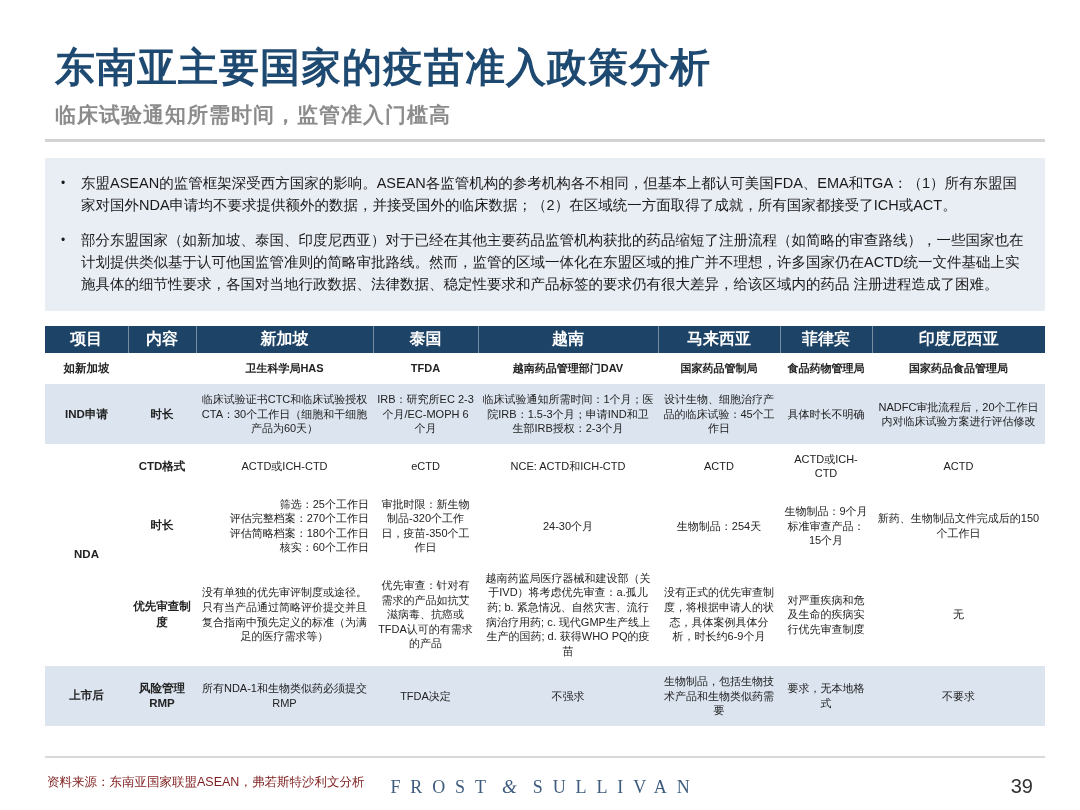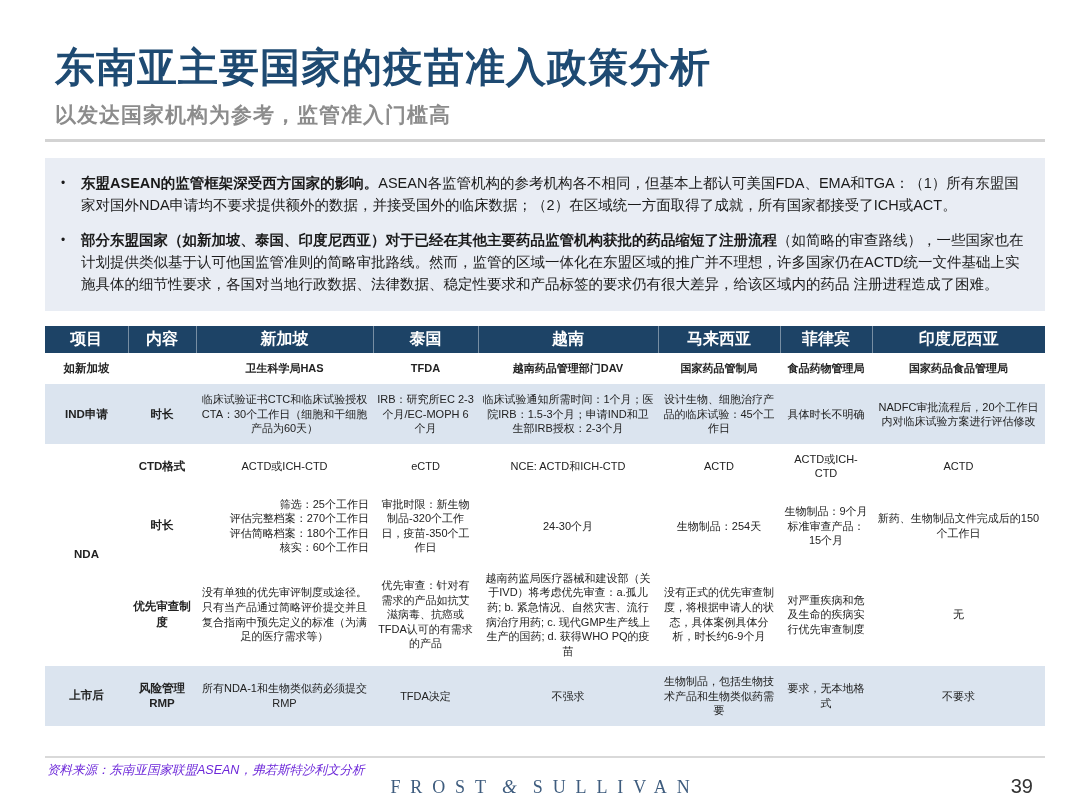--- a/index.html
+++ b/index.html
@@ -54,21 +54,21 @@
   .bullet { display: flex; }
   .bullet + .bullet { margin-top: 13px; }
   .bullet .marker {
     width: 20px;
     flex: 0 0 20px;
     font-size: 12px;
     padding-top: 2px;
     color: #1a1a1a;
   }
   .bullet p { flex: 1; }
-  .bullet b { font-weight: bold; }
+  .bullet b { font-weight: normal; }
   
   table.policy {
     margin-top: 15px;
     width: 100%;
     border-collapse: collapse;
     table-layout: fixed;
   }
   table.policy th {
     background: var(--table-header-bg, #1d4366);
     color: #ffffff;
@@ -97,24 +97,23 @@
     position: absolute;
     left: 45px;
     right: 35px;
     bottom: 6px;
   }
   .footer-rule { height: 2px; background: #d9d9d9; }
   .footer-row { position: relative; height: 46px; }
   .source-note {
     position: absolute;
     left: 2px;
-    top: 4px;
-    font-style: italic;
+    top: 16px;
     font-size: 12.5px;
-    color: #6d28d9;
+    color: #7f1d1d;
   }
   .logo {
     position: absolute;
     left: 50%;
     transform: translateX(-50%);
     bottom: 6px;
     font-family: "Liberation Serif", "DejaVu Serif", serif;
     color: var(--logo-blue, #3e5c7e);
     font-size: 18px;
     letter-spacing: 0.55em;
@@ -134,21 +133,21 @@
     color: #333333;
   }
 </style>
 </head>
 <body>
 
 <div class="slide">
   <div class="content">
 
     <div class="page-title">东南亚主要国家的疫苗准入政策分析</div>
-    <div class="page-subtitle">以发达国家机构为参考，监管准入门槛高</div>
+    <div class="page-subtitle">临床试验通知所需时间，监管准入门槛高</div>
     <div class="header-rule"></div>
 
     <div class="summary-box">
       <div class="bullet">
         <span class="marker">•</span>
         <p><b>东盟ASEAN的监管框架深受西方国家的影响。</b><span>ASEAN各监管机构的参考机构各不相同，但基本上都认可美国FDA、EMA和TGA：（1）所有东盟国家对国外NDA申请均不要求提供额外的数据，并接受国外的临床数据；（2）在区域统一方面取得了成就，所有国家都接受了ICH或ACT。</span></p>
       </div>
       <div class="bullet">
         <span class="marker">•</span>
         <p><b>部分东盟国家（如新加坡、泰国、印度尼西亚）对于已经在其他主要药品监管机构获批的药品缩短了注册流程</b><span>（如简略的审查路线），一些国家也在计划提供类似基于认可他国监管准则的简略审批路线。然而，监管的区域一体化在东盟区域的推广并不理想，许多国家仍在ACTD统一文件基础上实施具体的细节性要求，各国对当地行政数据、法律数据、稳定性要求和产品标签的要求仍有很大差异，给该区域内的药品 注册进程造成了困难。</span></p>

